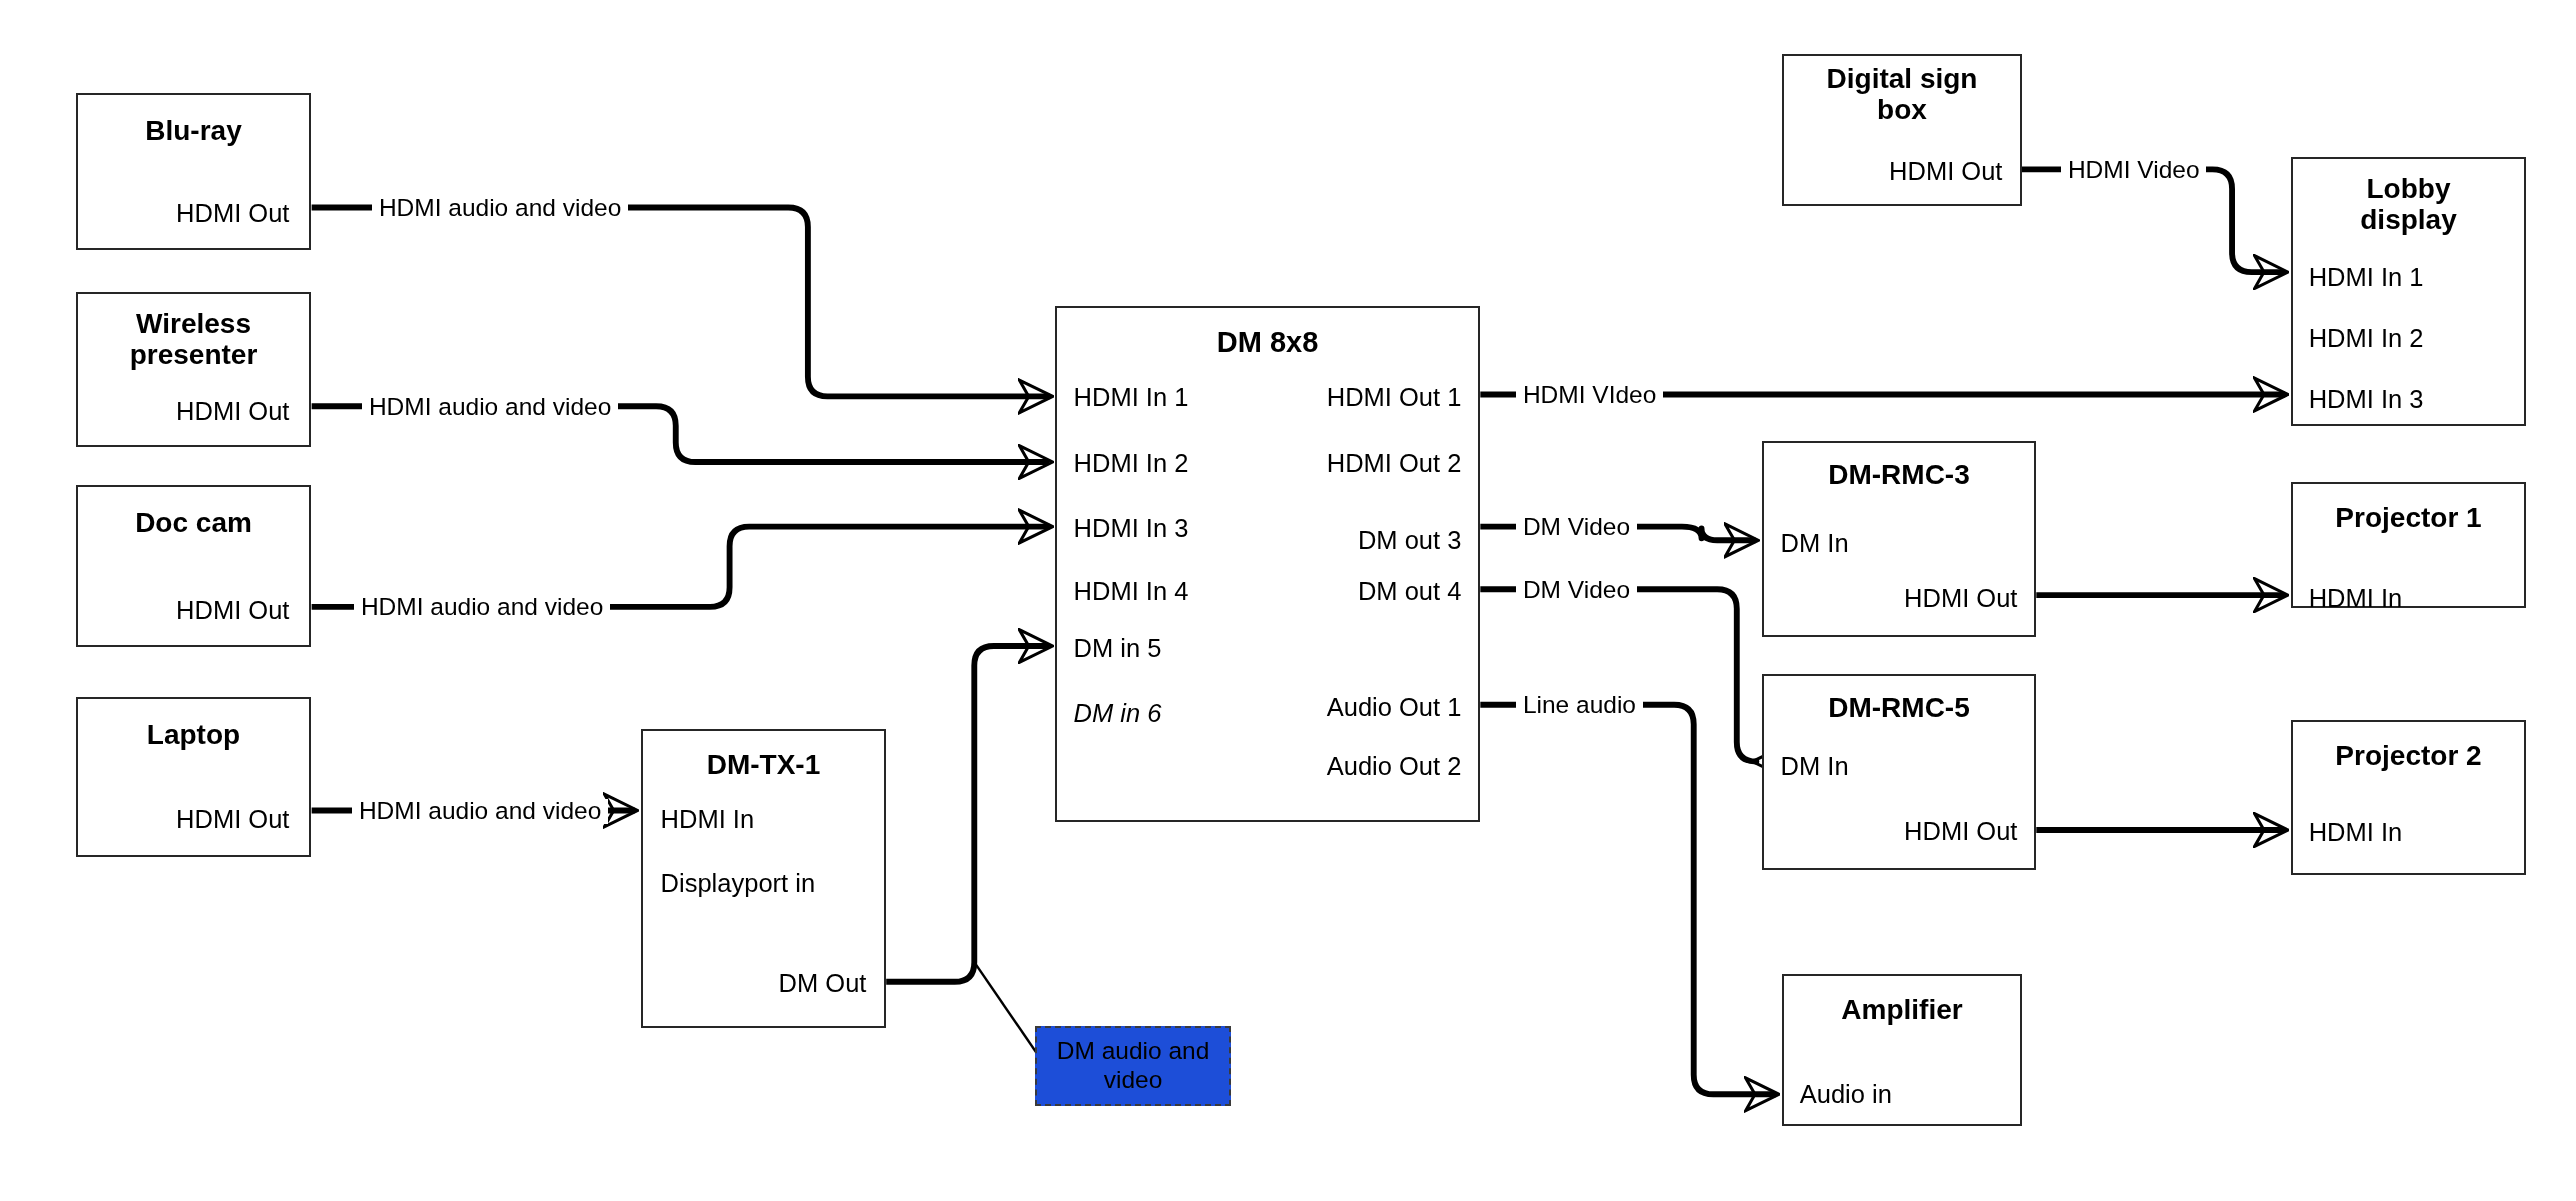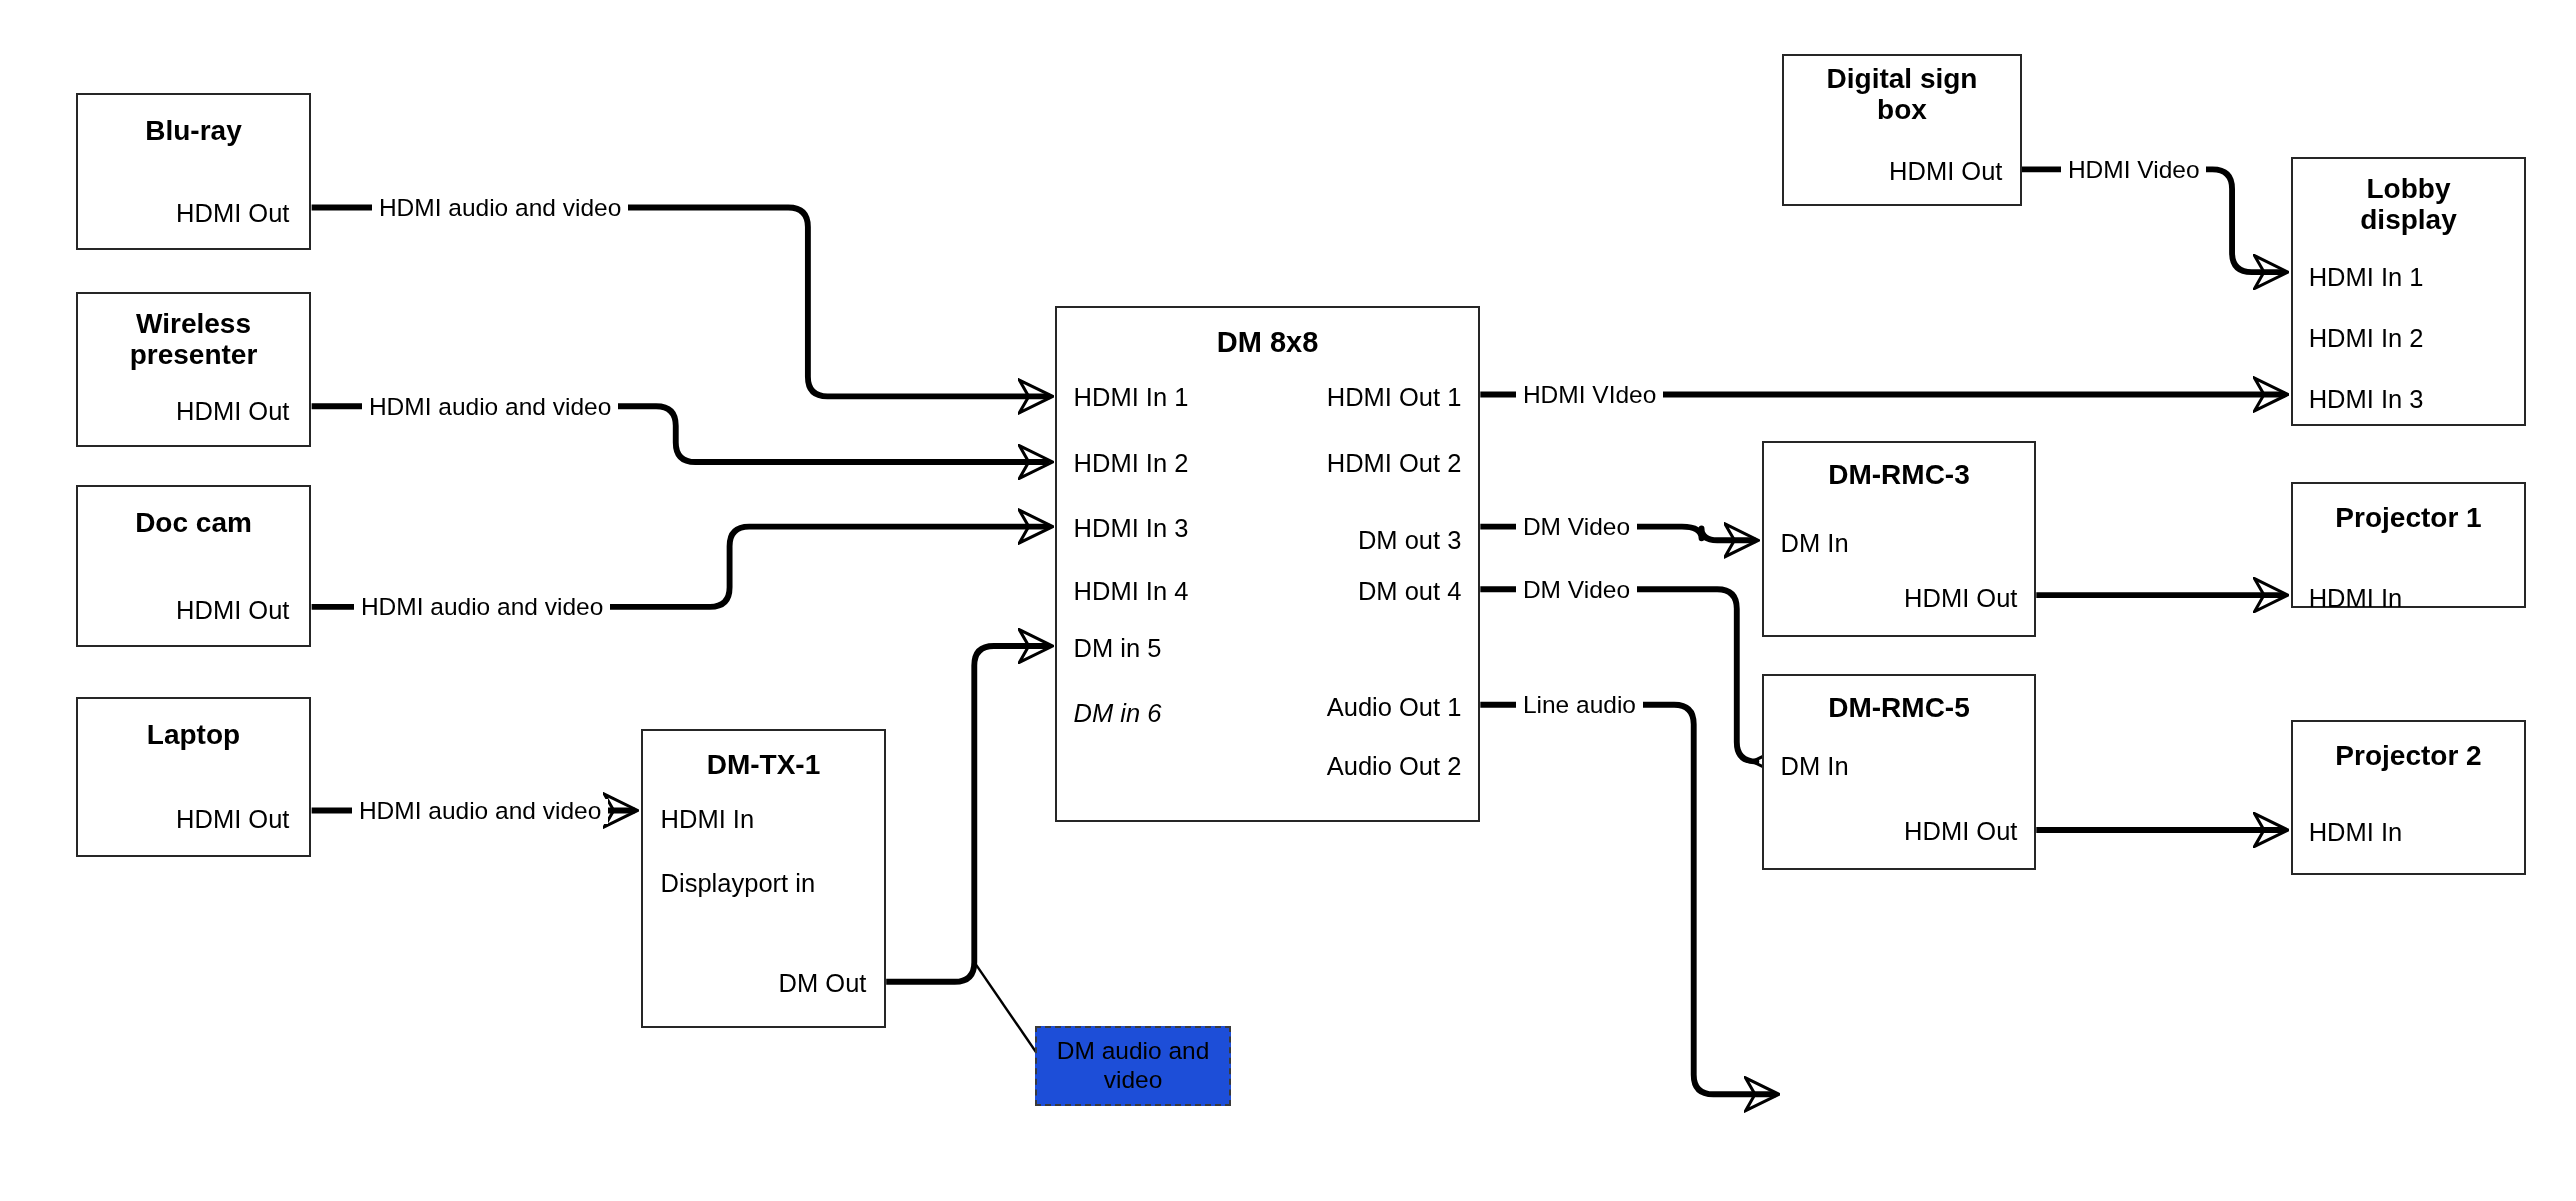--- a/index.html
+++ b/index.html
@@ -139,20 +139,24 @@
   <div class="node" style="left:2291px;top:482px;width:235px;height:126px;padding-left:12px;">
     <div class="title" style="top:17.6px;font-size:28px;">Projector 1</div>
     <div class="port l" style="left:15.7px;top:102px;font-size:25.5px;">HDMI In</div>
   </div>
 
   <div class="node" style="left:2291px;top:720px;width:235px;height:155px;">
     <div class="title" style="top:17.6px;font-size:28px;">Projector 2</div>
     <div class="port l" style="left:15.7px;top:98px;font-size:25.5px;">HDMI In</div>
   </div>
 
+  <div class="node" style="left:1782px;top:974px;width:240px;height:152px;">
+    <div class="title" style="top:17.6px;font-size:28px;">Amplifier</div>
+    <div class="port l" style="left:15.7px;top:106px;font-size:25.5px;">Audio in</div>
+  </div>
 
   <div class="edge-label" style="left:372px;top:196px;font-size:24.5px;">HDMI audio and video</div>
 
   <div class="edge-label" style="left:362px;top:395px;font-size:24.5px;">HDMI audio and video</div>
 
   <div class="edge-label" style="left:354px;top:595px;font-size:24.5px;">HDMI audio and video</div>
 
   <div class="edge-label" style="left:352px;top:799px;font-size:24.5px;">HDMI audio and video</div>
 
   <div class="edge-label" style="left:1516px;top:383px;font-size:24.5px;">HDMI VIdeo</div>

